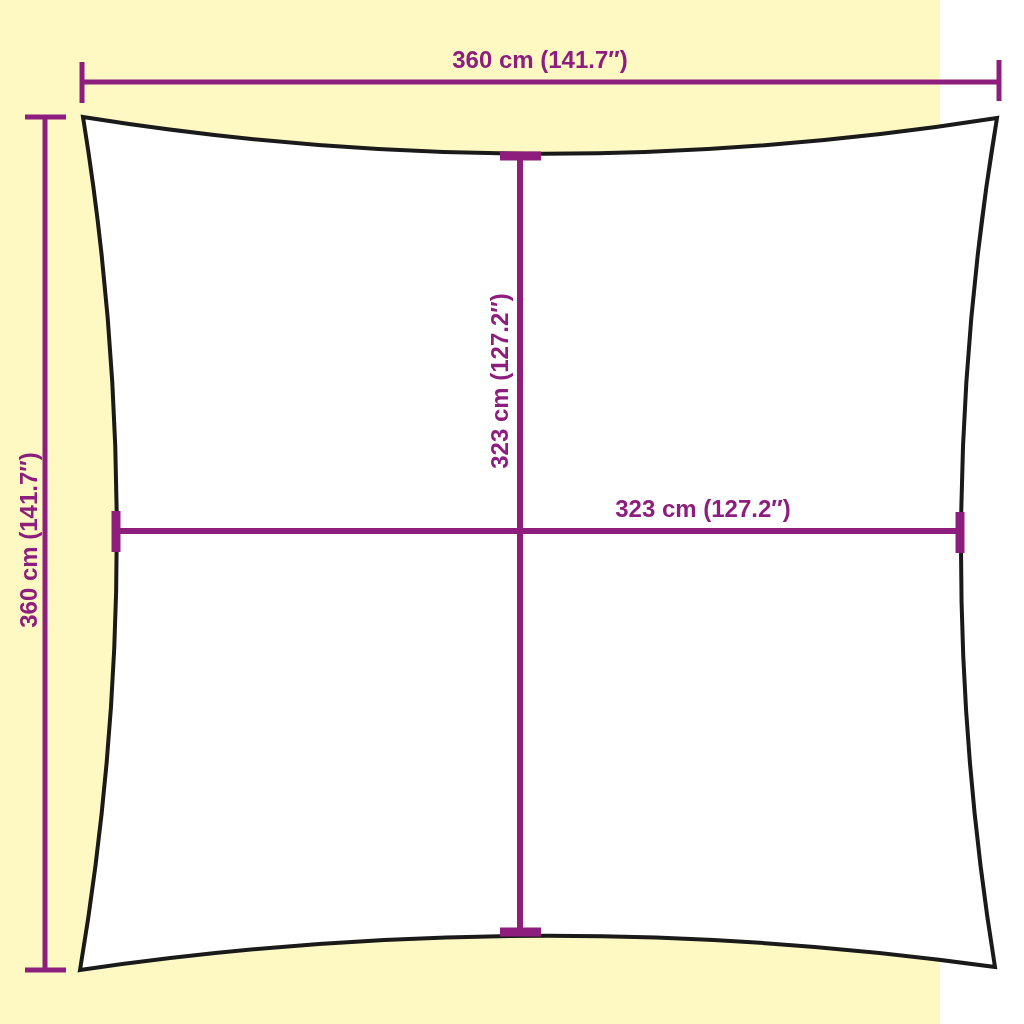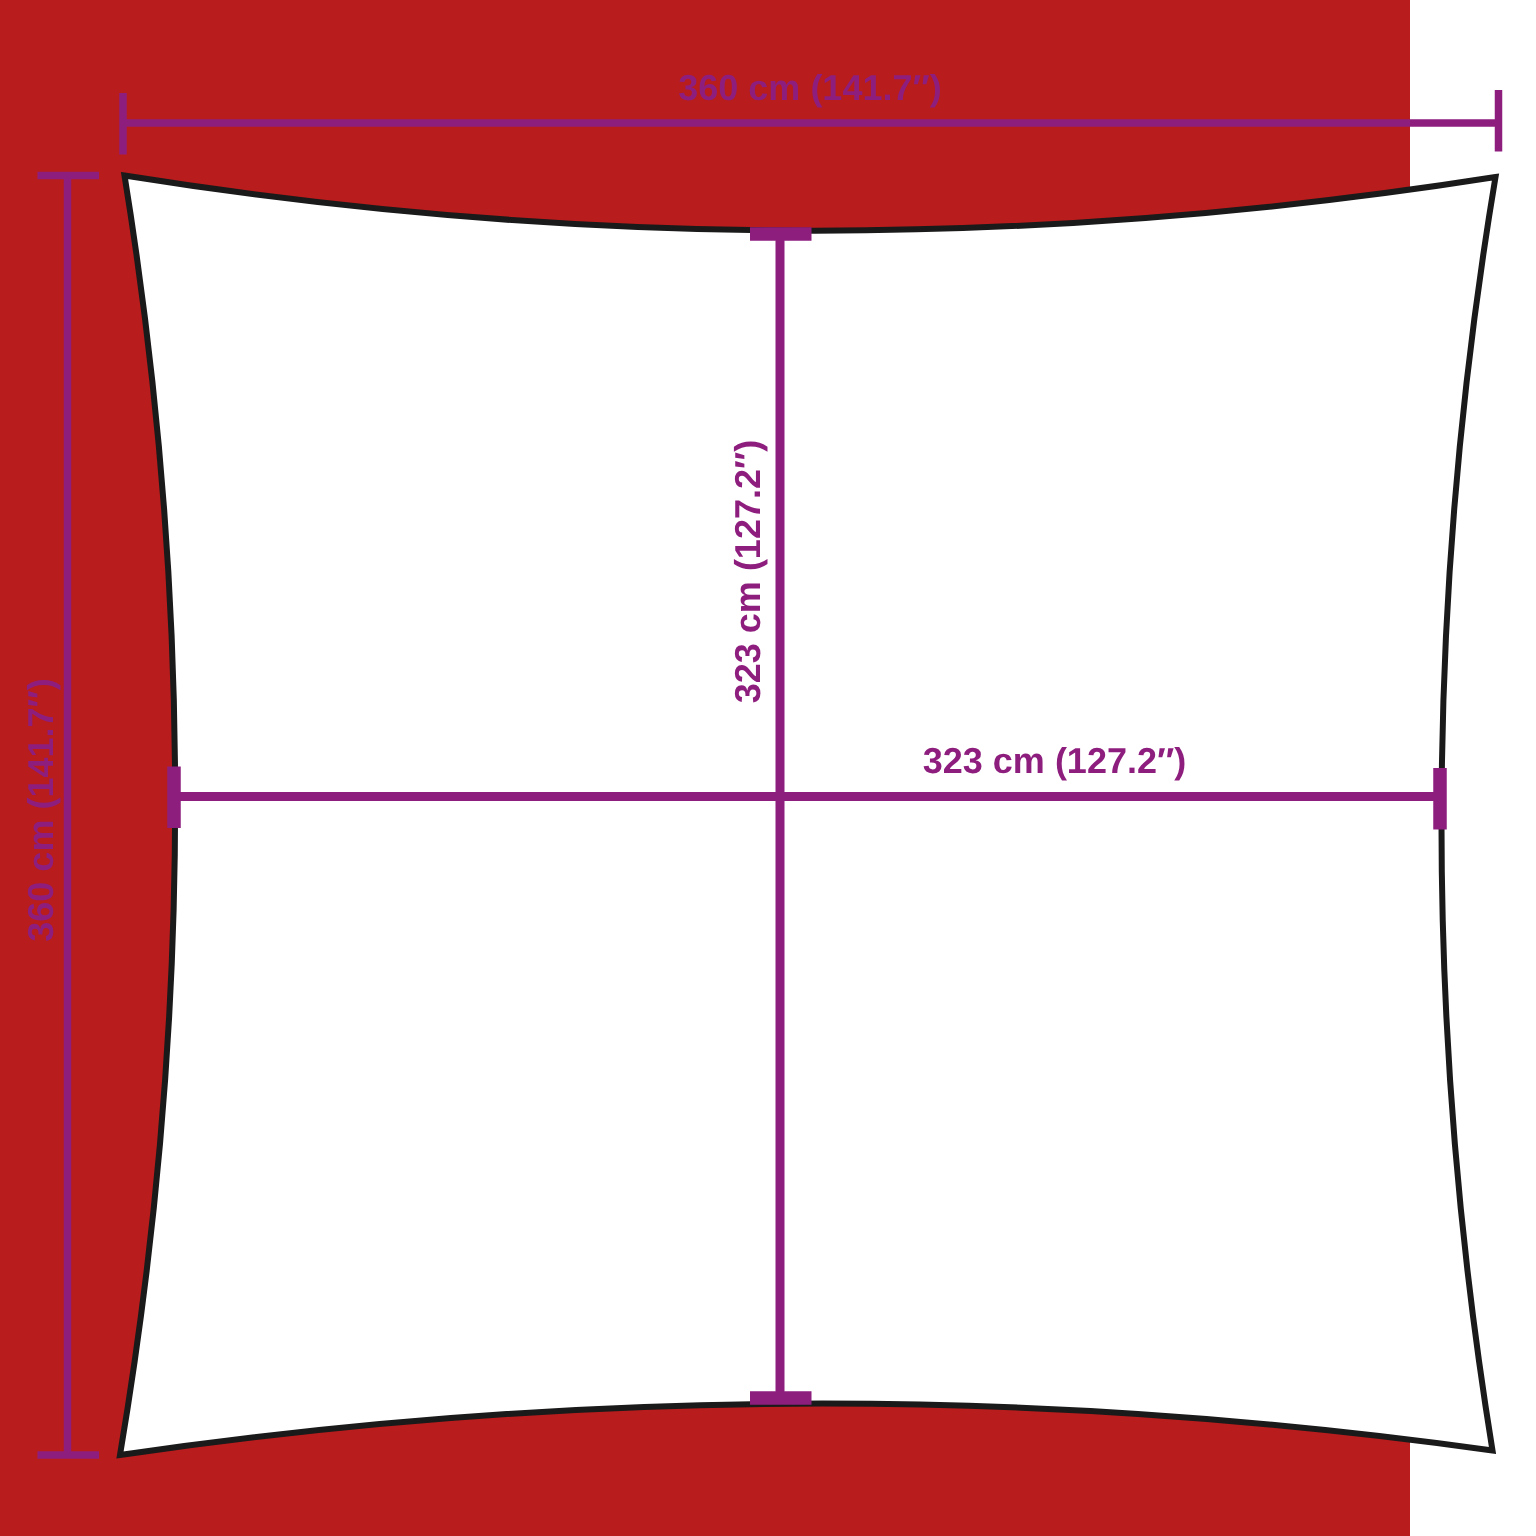--- a/index.html
+++ b/index.html
@@ -8,21 +8,21 @@
     background: #ffffff;
     width: 1024px;
     height: 1024px;
     overflow: hidden;
     font-family: "Liberation Sans", sans-serif;
   }
   .stage {
     position: relative;
     width: 940px;
     height: 1024px;
-    background: #b91c1c;
+    background: #fef9c3;
   }
   svg text {
     font-family: "Liberation Sans", "DejaVu Sans", sans-serif;
     font-weight: bold;
     font-size: 24px;
   }
 </style>
 </head>
 <body>
 

